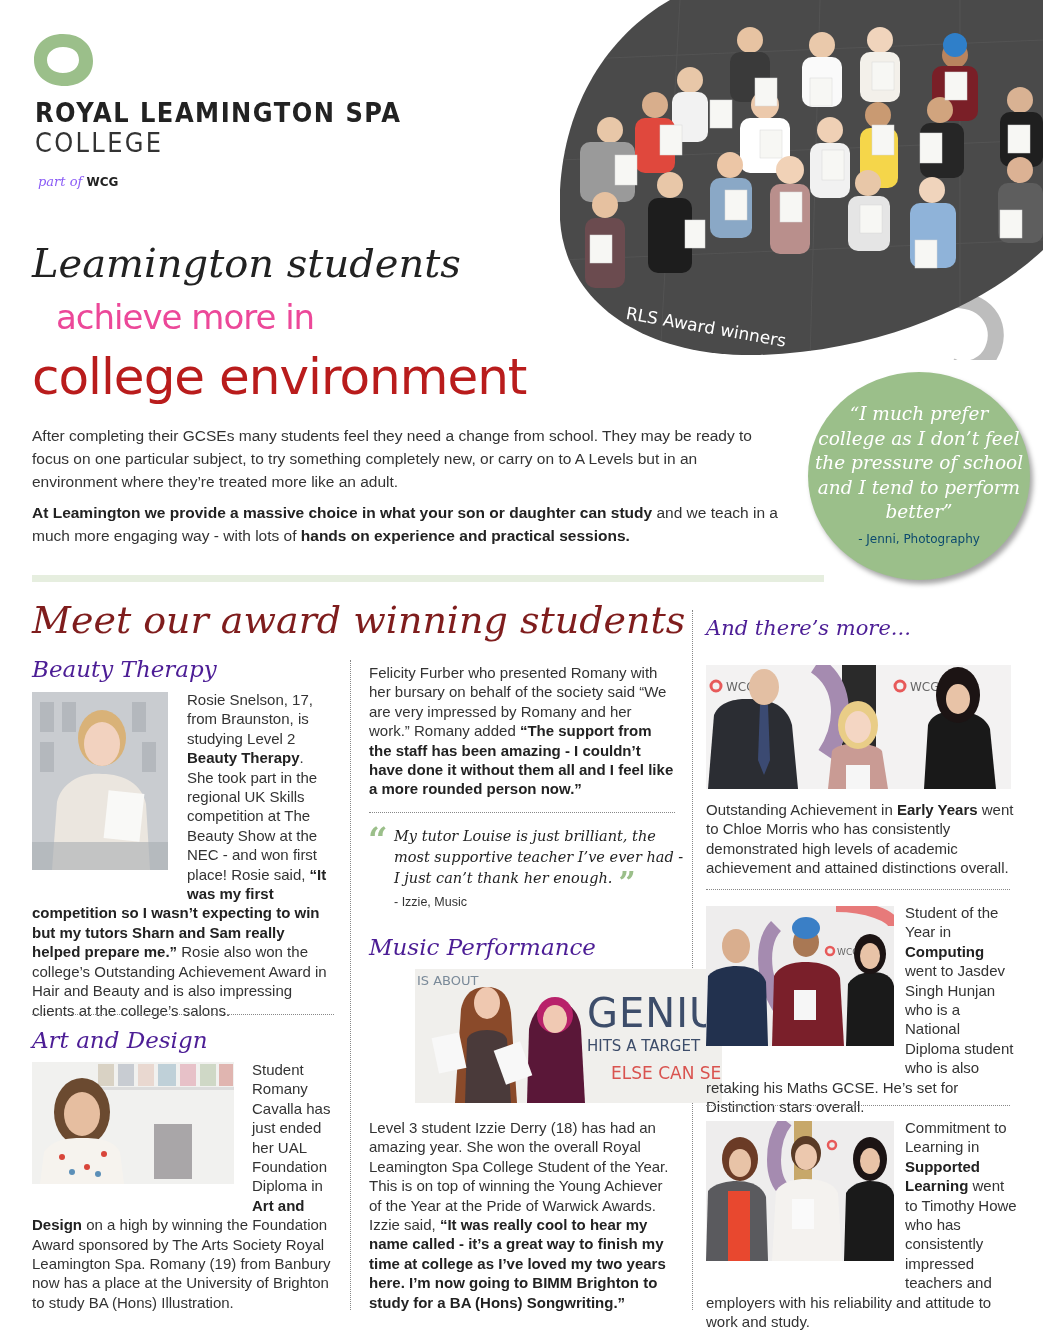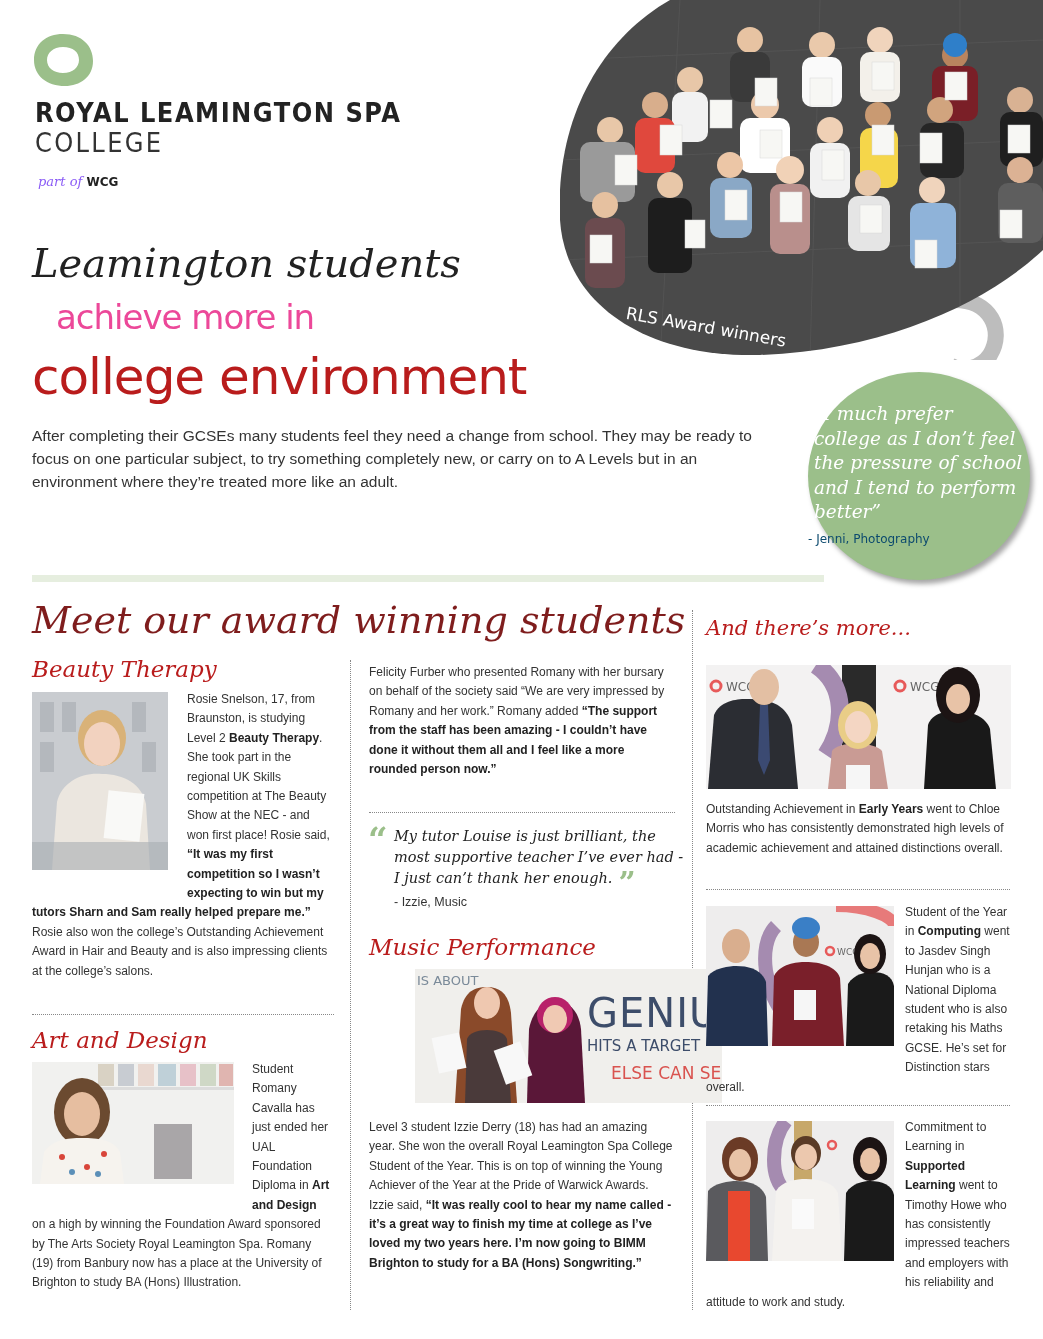--- a/index.html
+++ b/index.html
@@ -27,34 +27,34 @@
   
   #headline-1 { left: 32px; top: 238px; font-size: 40px; color: #222; line-height: 50px; white-space: nowrap; }
   #headline-2 { left: 32px; top: 287px; font-size: 34px; line-height: 60px; color: #ec4899; white-space: nowrap; font-family: "DejaVu Sans", sans-serif; letter-spacing: -1px; margin-left: 24px;}
   #headline-3 { left: 32px; top: 347px; font-size: 50px; line-height: 60px; color: #b91c1c; white-space: nowrap; font-family: "DejaVu Sans", sans-serif; letter-spacing: -1px;}
 
   
   #intro { left: 32px; top: 424px; width: 750px; font-size: 15.5px; line-height: 23px; color: #333; font-family: "Liberation Sans", sans-serif;}
   #intro p { margin: 0 0 8px 0; }
 
   
-  #quote-circle { left: 808px; top: 372px; width: 222px; height: 208px; border-radius: 50%; background: #9bbf8a; box-shadow: 3px 4px 5px rgba(0,0,0,0.35); text-align: left; color: #fff; }
+  #quote-circle { left: 808px; top: 372px; width: 222px; height: 208px; border-radius: 50%; background: #9bbf8a; box-shadow: 3px 4px 5px rgba(0,0,0,0.35); text-align: center; color: #fff; }
   #quote-circle .qtext { position: absolute; left: 6px; right: 6px; top: 30px; font-size: 18.5px; line-height: 24.5px; }
   #quote-circle .qattr { position: absolute; left: 0; right: 0; top: 160px; font-size: 12px; color: #0c4a6e; }
 
   #divider { left: 32px; top: 575px; width: 792px; height: 7px; background: #e6eedf; }
 
   
   #meet-title { left: 32px; top: 598px; font-size: 38px; color: #7f1d1d; white-space: nowrap; text-align: right; }
 
   .vdots { position: absolute; width: 0; border-left: 1px dotted #888; }
   .hdots { position: absolute; height: 0; border-top: 1px dotted #888; }
 
-  .subhead { position: absolute; font-size: 23px; color: #b91c1c; white-space: nowrap; }
-  .body { position: absolute; font-size: 12px; line-height: 19.4px; color: #333; font-family: "Liberation Sans", sans-serif; }
+  .subhead { position: absolute; font-size: 23px; color: #4c1d95; white-space: nowrap; }
+  .body { position: absolute; font-size: 15px; line-height: 19.4px; color: #333; font-family: "Liberation Sans", sans-serif; }
   .photo { position: absolute; overflow: hidden; }
   .photo svg { display: block; }
 
   
   #izzie-quote { left: 368px; top: 826px; width: 310px; }
   #izzie-quote .open { position: absolute; left: 0; top: -4px; font-size: 34px; color: #9bbf8a; font-family: "DejaVu Serif", serif; font-weight: bold; line-height: 34px;}
   #izzie-quote .qt { position: absolute; left: 26px; top: 0; width: 290px; font-size: 14.5px; line-height: 21px; color: #222; }
   #izzie-quote .close { color: #9bbf8a; font-family: "DejaVu Serif", serif; font-weight: bold; font-size: 30px; font-style: normal; vertical-align: -10px; margin-left: 6px;}
   #izzie-quote .attr { position: absolute; left: 26px; top: 69px; font-size: 12.5px; color: #333; font-family: "Liberation Sans", sans-serif; }
 </style>
@@ -157,20 +157,21 @@
   </g>
 </svg>
 <div id="hero-caption" class="abs">RLS Award winners</div>
 
 <div id="headline-1" class="abs serif-i">Leamington students</div>
 <div id="headline-2" class="abs">achieve more in</div>
 <div id="headline-3" class="abs">college environment</div>
 
 <div id="intro" class="abs">
   <p>After completing their GCSEs many students feel they need a change from school. They may be ready to focus on one particular subject, to try something completely new, or carry on to A Levels but in an environment where they’re treated more like an adult.</p>
+  <p><b>At Leamington we provide a massive choice in what your son or daughter can study</b><span> and we teach in a much more engaging way - with lots of </span><b>hands on experience and practical sessions.</b></p>
 </div>
 
 <div id="quote-circle" class="abs">
   <div class="qtext serif-i">“I much prefer college as I don’t feel the pressure of school and I tend to perform better”</div>
   <div class="qattr">- Jenni, Photography</div>
 </div>
 
 <div id="divider" class="abs"></div>
 
 <div id="meet-title" class="abs serif-i">Meet our award winning students</div>

